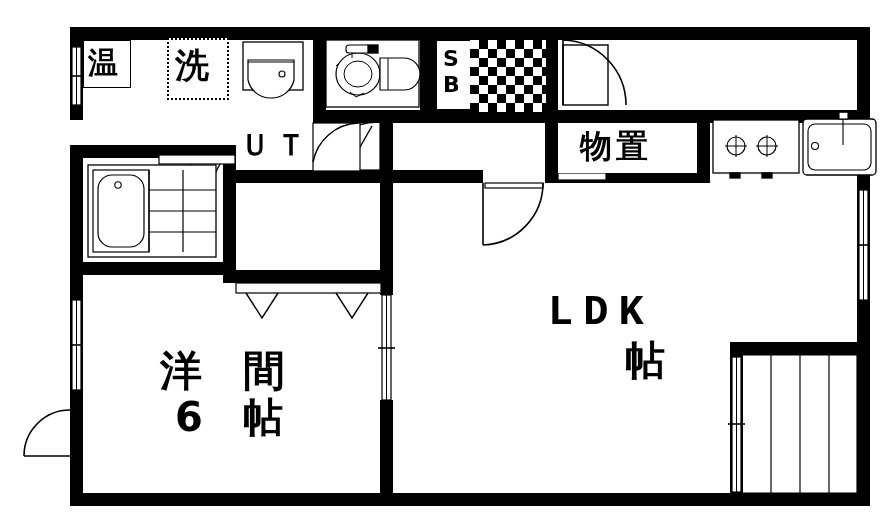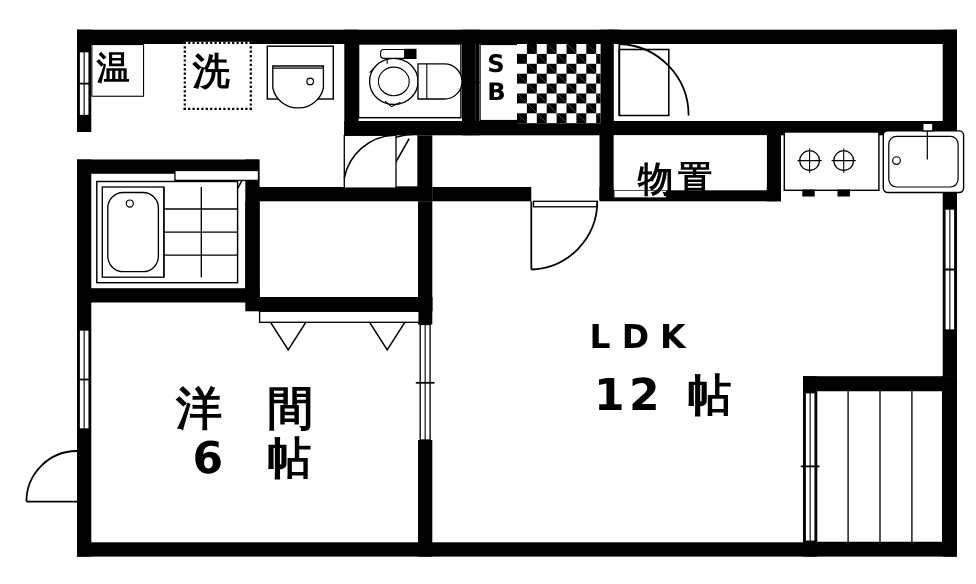--- a/index.html
+++ b/index.html
@@ -278,26 +278,26 @@
   <div class="dashbox" style="left:167px; top:38px; width:62px; height:62px;"></div>
   <div class="label jp" style="left:175px; top:48px; font-size:34px;">洗</div>
 
   <div class="boxthin" style="left:436px; top:40px; width:40px; height:70px;"></div>
   <div class="label jp" style="left:443px; top:48px; font-size:22px;">S</div>
   <div class="label jp" style="left:443px; top:74px; font-size:22px;">B</div>
 
   <div class="checker" style="left:470px; top:40px; width:76px; height:72px;"></div>
 
   <div class="boxthin" style="left:558px; top:123px; width:139px; height:50px; border:none;"></div>
-  <div class="label jp" style="left:580px; top:130px; font-size:32px; letter-spacing:4px;margin-top:17px;">物置</div>
-
-
-
-  <div class="label" style="left:536px; top:292px; font-size:30px; letter-spacing:10px;">LDK</div>
-  <div class="label" style="left:540px; top:340px; font-size:40px; letter-spacing:4px;">12</div>
+  <div class="label jp" style="left:580px; top:130px; font-size:32px; letter-spacing:4px;">物置</div>
+
+  <div class="label jp" style="left:240px; top:130px; font-size:30px; letter-spacing:6px;">ＵＴ</div>
+
+
+  <div class="label" style="left:548px; top:292px; font-size:42px; letter-spacing:10px;font-family:Liberation Mono, monospace;">LDK</div>
   <div class="label jp" style="left:625px; top:340px; font-size:40px;">帖</div>
 
   <div class="label jp" style="left:160px; top:350px; font-size:42px;">洋</div>
   <div class="label jp" style="left:243px; top:350px; font-size:42px;">間</div>
   <div class="label" style="left:175px; top:397px; font-size:40px;">6</div>
   <div class="label jp" style="left:243px; top:397px; font-size:40px;">帖</div>
 
 
 </div>
 

